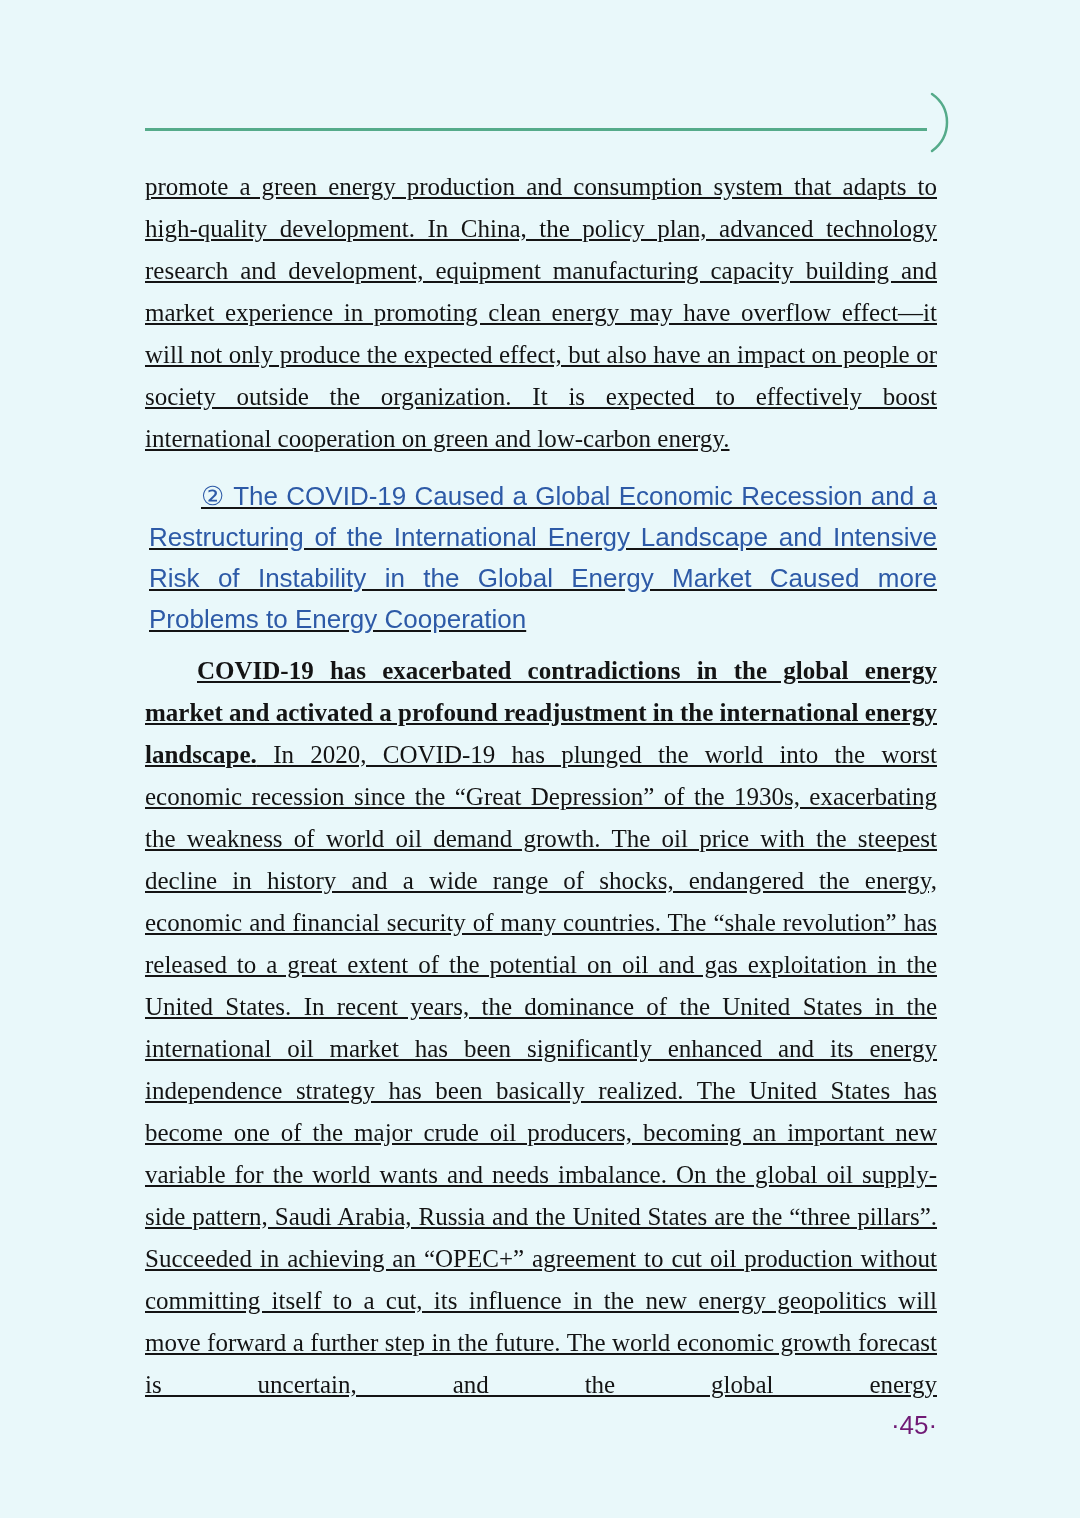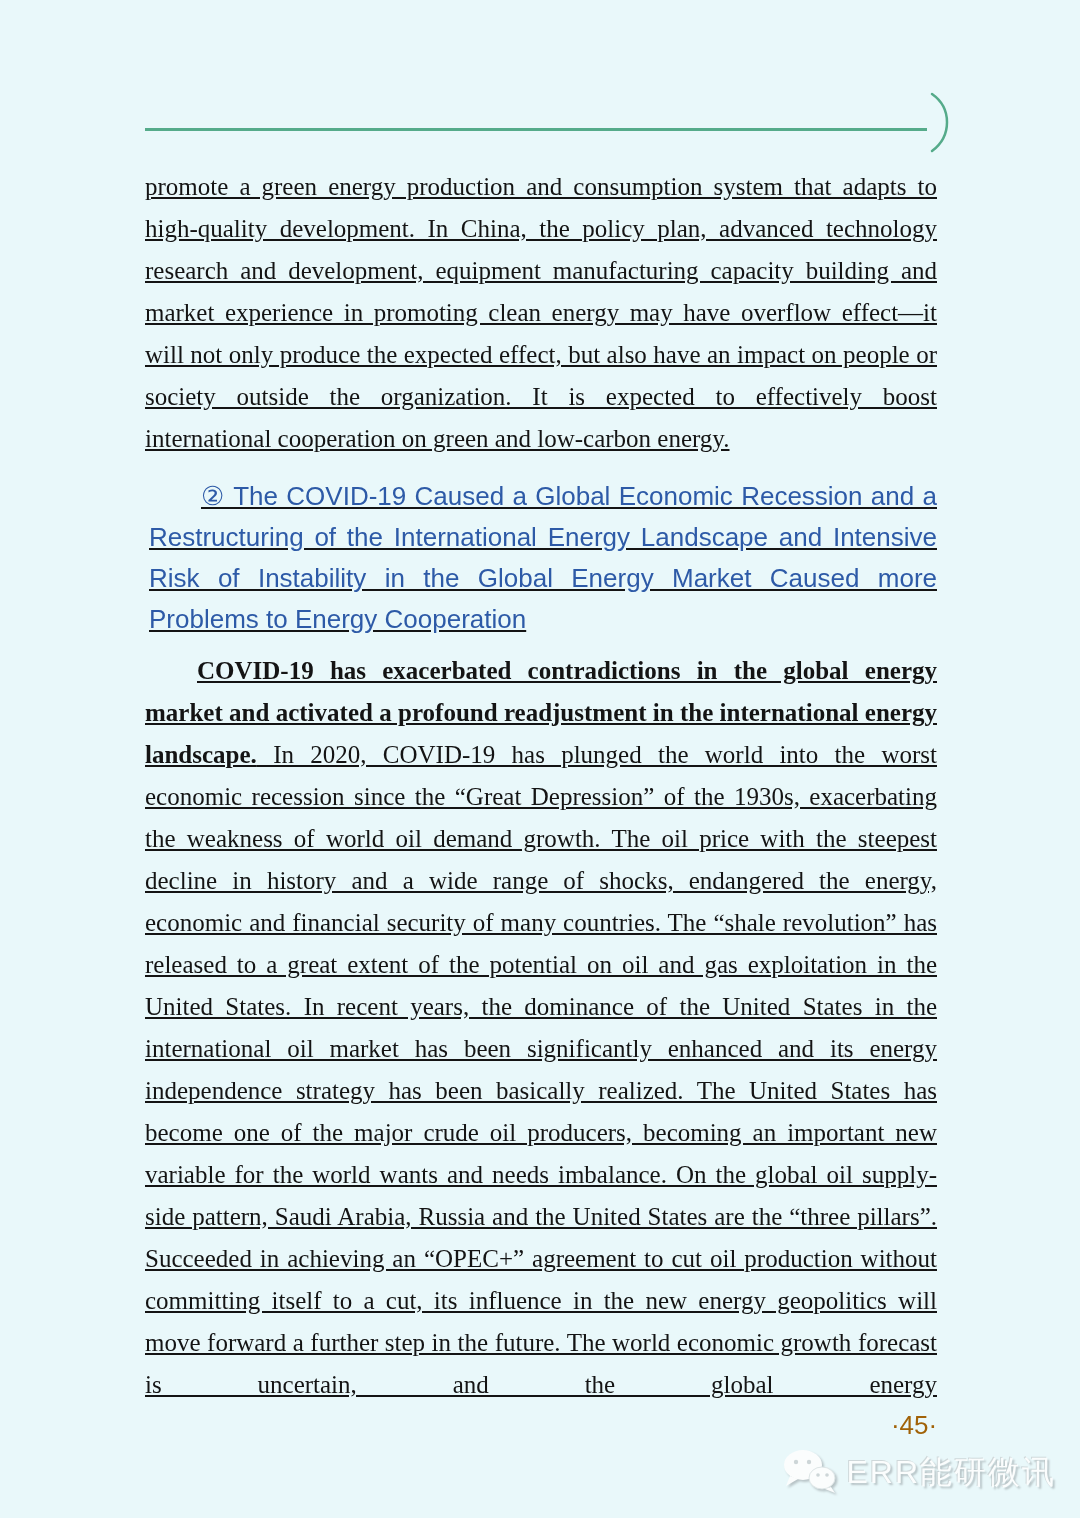--- a/index.html
+++ b/index.html
@@ -67,21 +67,21 @@
   .body-para b { font-weight: bold; }
 
   
   .page-number {
     position: absolute;
     top: 1410px; left: 878px;
     width: 72px;
     text-align: center;
     font-family: "Liberation Sans", sans-serif;
     font-size: 26px;
-    color: #a16207;
+    color: #701a75;
   }
   .watermark {
     position: absolute;
     top: 1448px; right: 24px;
     display: flex; align-items: center; gap: 8px;
   }
   .watermark-text {
     font-family: "Liberation Sans", sans-serif;
     font-size: 32px;
     letter-spacing: 2px;
@@ -104,29 +104,14 @@
   </span>
 
   <div class="main">
     <p class="body-para">promote a green energy production and consumption system that adapts to high-quality development. In China, the policy plan, advanced technology research and development, equipment manufacturing capacity building and market experience in promoting clean energy may have overflow effect—it will not only produce the expected effect, but also have an impact on people or society outside the organization. It is expected to effectively boost international cooperation on green and low-carbon energy.</p>
     <h2 class="section-heading">② The COVID-19 Caused a Global Economic Recession and a Restructuring of the International Energy Landscape and Intensive Risk of Instability in the Global Energy Market Caused more Problems to Energy Cooperation</h2>
     <p class="body-para indent justify-last"><b>COVID-19 has exacerbated contradictions in the global energy market and activated a profound readjustment in the international energy landscape.</b><span> In 2020, COVID-19 has plunged the world into the worst economic recession since the “Great Depression” of the 1930s, exacerbating the weakness of world oil demand growth. The oil price with the steepest decline in history and a wide range of shocks, endangered the energy, economic and financial security of many countries. The “shale revolution” has released to a great extent of the potential on oil and gas exploitation in the United States. In recent years, the dominance of the United States in the international oil market has been significantly enhanced and its energy independence strategy has been basically realized. The United States has become one of the major crude oil producers, becoming an important new variable for the world wants and needs imbalance. On the global oil supply-side pattern, Saudi Arabia, Russia and the United States are the “three pillars”. Succeeded in achieving an “OPEC+” agreement to cut oil production without committing itself to a cut, its influence in the new energy geopolitics will move forward a further step in the future. The world economic growth forecast is uncertain, and the global energy</span></p>
   </div>
 
   <div class="page-number">·45·</div>
 
-  <div class="watermark">
-    <span class="wm-icon">
-      <svg width="56" height="46" viewBox="0 0 56 46">
-        <ellipse cx="21" cy="17" rx="19" ry="15" fill="#fbfdfd"></ellipse>
-        <path d="M8 28 L4 38 L16 31 Z" fill="#fbfdfd"></path>
-        <circle cx="14" cy="14" r="2.2" fill="#cdd6d8"></circle>
-        <circle cx="27" cy="14" r="2.2" fill="#cdd6d8"></circle>
-        <ellipse cx="40" cy="30" rx="13" ry="11" fill="#fbfdfd" stroke="#dde5e6" stroke-width="1"></ellipse>
-        <path d="M49 39 L53 45 L43 41 Z" fill="#fbfdfd"></path>
-        <circle cx="36" cy="27" r="1.8" fill="#cdd6d8"></circle>
-        <circle cx="45" cy="27" r="1.8" fill="#cdd6d8"></circle>
-      </svg>
-    </span>
-    <span class="watermark-text">ERR能研微讯</span>
-  </div>
 
 </div>
 
 </body></html>

